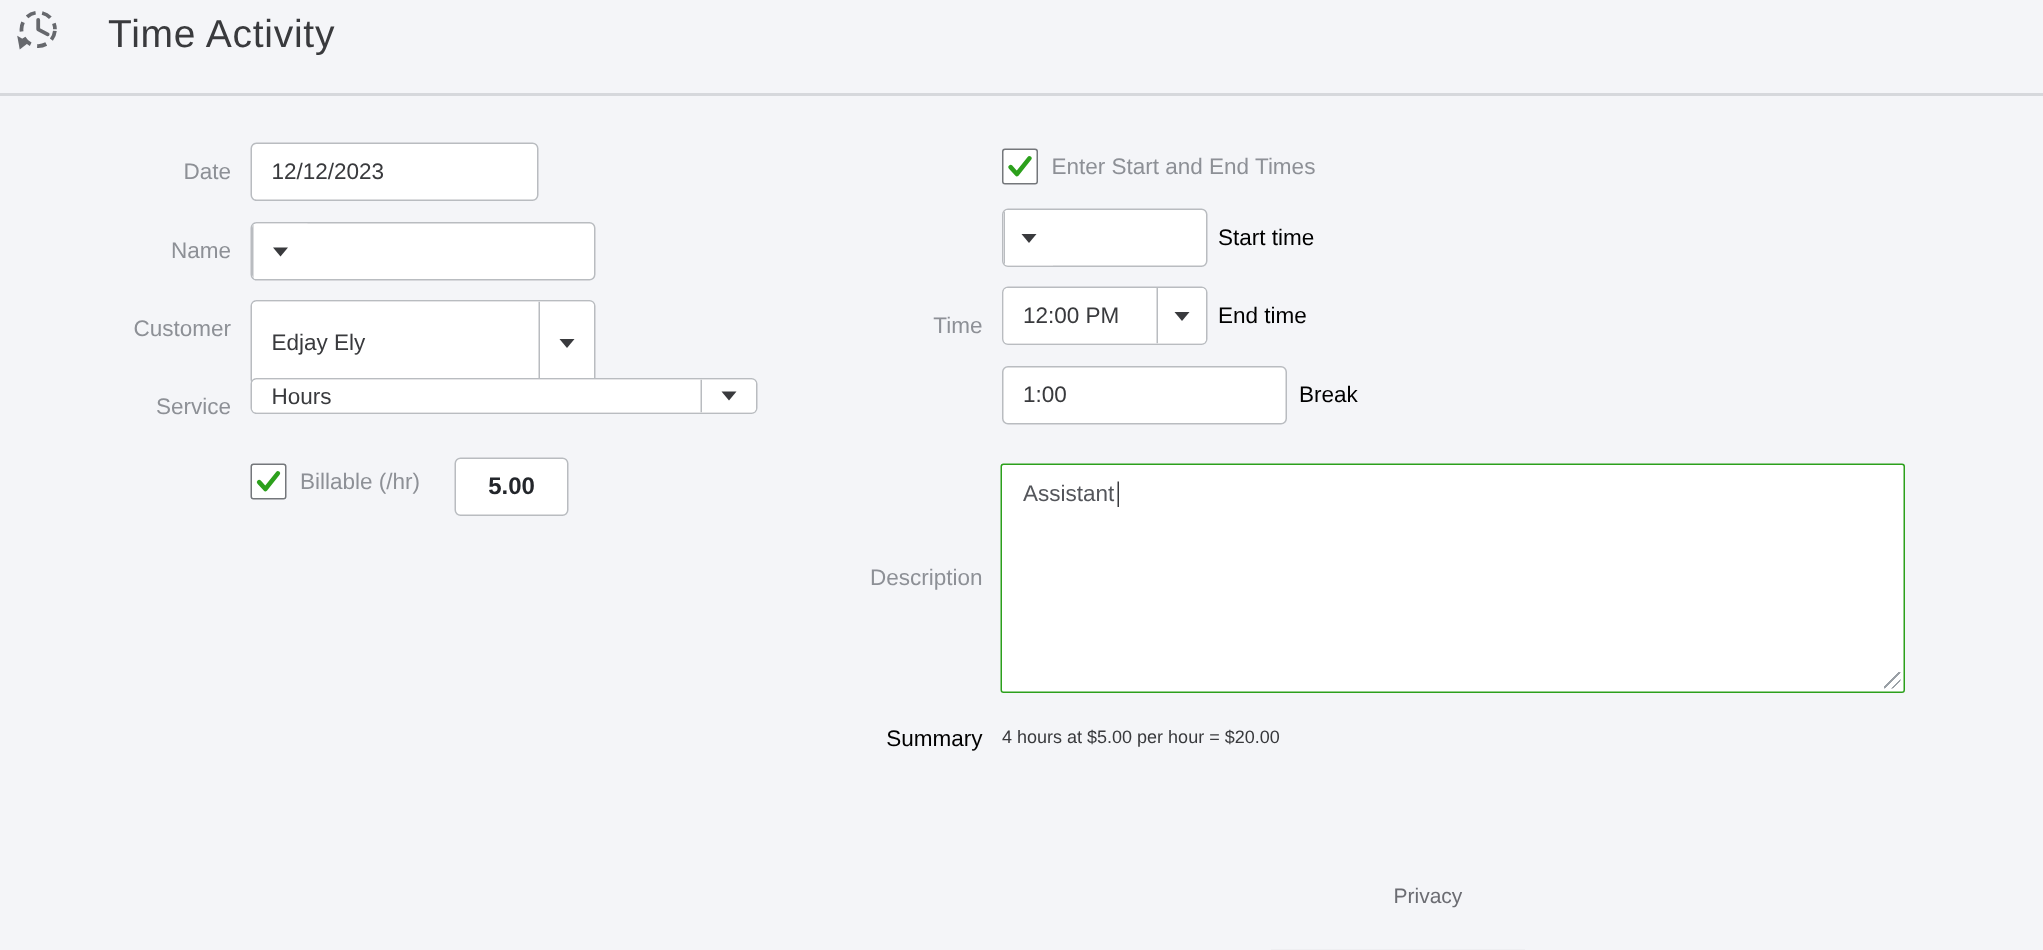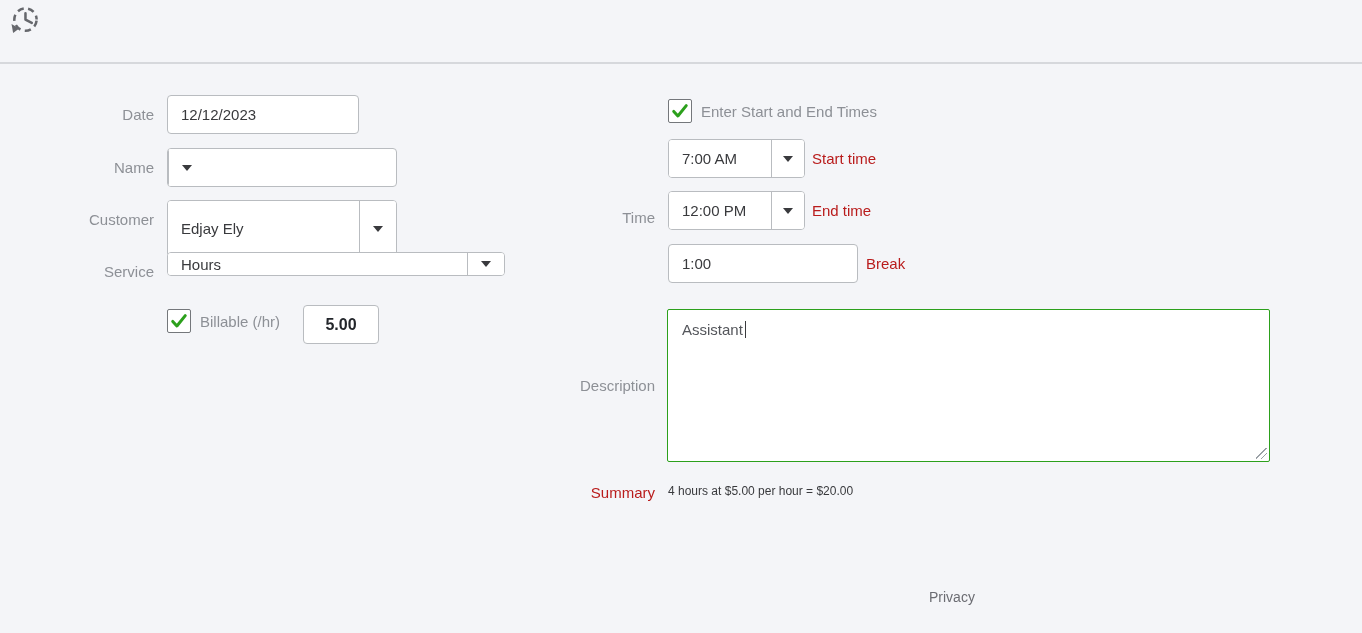--- a/index.html
+++ b/index.html
@@ -22,21 +22,21 @@
     font-size: 26px; letter-spacing: 0.5px; color: #393a3d; font-weight: 400;
   }
   .header-divider {
     position: absolute; left: 0; top: 62px; width: 1362px; height: 2px;
     background: #d6d8dc;
   }
 
   
   .lbl { position: absolute; font-size: 15px; color: #8d9096; }
   .lbl-right { text-align: right; }
-  .lbl-dark { color: #b91c1c; }
+  .lbl-dark { color: #000000; }
 
   .tin {
     position: absolute;
     background: #fff;
     border: 1px solid #b9bcc0;
     border-radius: 4px;
     font-family: "Liberation Sans", sans-serif;
     font-size: 15px;
     color: #393a3d;
     padding: 0 13px;
@@ -121,20 +121,21 @@
 
 <div class="app">
 
   <svg class="header-icon" viewBox="0 0 34 34">
     <g fill="none" stroke="#66686d" stroke-width="2.6">
       <circle cx="18" cy="16" r="11.5" stroke-dasharray="6.5 4.6" stroke-dashoffset="10"></circle>
       <path d="M18 9.5 L18 16 L24.5 19.5" stroke-linecap="round" stroke-linejoin="round"></path>
     </g>
     <path d="M3 21 L11.5 24.5 L6 30 Z" fill="#66686d" transform="rotate(8 7 25)"></path>
   </svg>
+  <div class="page-title">Time Activity</div>
   <div class="header-divider"></div>
 
   <div class="lbl lbl-right" style="left:0;top:106px;width:154px;">Date</div>
   <div class="lbl lbl-right" style="left:0;top:159px;width:154px;">Name</div>
   <div class="lbl lbl-right" style="left:0;top:211px;width:154px;">Customer</div>
   <div class="lbl lbl-right" style="left:0;top:263px;width:154px;">Service</div>
 
   <input class="tin" style="left: 167px; top: 95px; width: 192px; height: 39px;" value="12/12/2023">
 
   <div class="combo" style="left:167px;top:148px;width:230px;height:39px;">
@@ -166,21 +167,20 @@
   <input class="tin rate-input" style="left: 303px; top: 305px; width: 76px; height: 39px;" value="5.00">
 
   <div class="checkbox" style="left:668px;top:99px;">
     <svg viewBox="0 0 24 24">
       <path d="M4.5 12.5 L9.5 18 L19.5 5.5" fill="none" stroke="#2ca01c" stroke-width="3.6" stroke-linecap="round" stroke-linejoin="round"></path>
     </svg>
   </div>
   <div class="lbl" style="left:701px;top:103px;">Enter Start and End Times</div>
 
   <div class="combo" style="left:668px;top:139px;width:137px;height:39px;">
-    <input value="7:00 AM" style="">
     <div class="combo-btn" style="width:33px;">
       <span class="caret"></span>
     </div>
   </div>
   <div class="lbl lbl-dark" style="left:812px;top:150px;">Start time</div>
 
   <div class="lbl lbl-right" style="left:560px;top:209px;width:95px;">Time</div>
   <div class="combo" style="left:668px;top:191px;width:137px;height:39px;">
     <input value="12:00 PM" style="">
     <div class="combo-btn" style="width:33px;">

